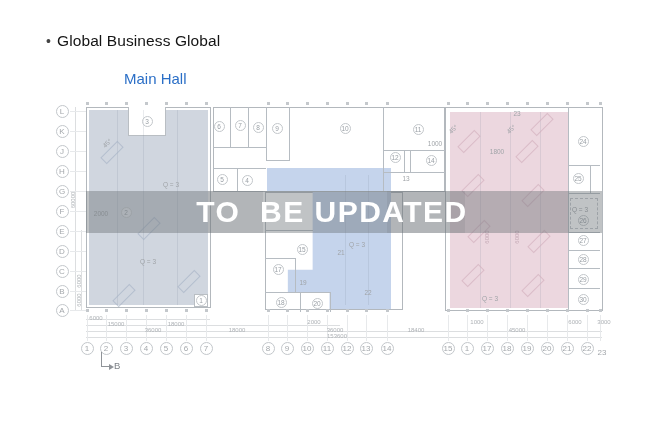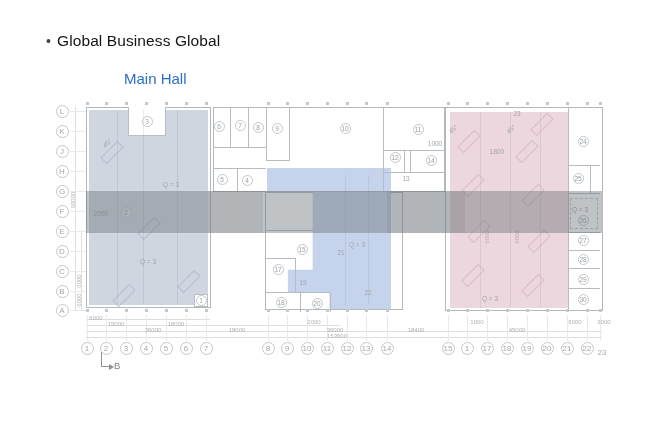--- a/index.html
+++ b/index.html
@@ -295,19 +295,20 @@
         <div class="dlbl" style="left: 237px; top: 327px;">18000</div>
         <div class="dlbl" style="left: 335px; top: 327px;">36000</div>
         <div class="dlbl" style="left: 416px; top: 327px;">18400</div>
         <div class="dlbl" style="left: 517px; top: 327px;">45000</div>
         <div class="dlbl" style="left: 337px; top: 333px;">153600</div>
       </div>
 
     <div class="band"></div>
     <div class="graybox graybox-a"></div>
     <div class="graybox graybox-b"></div>
+    <div class="watermark">TO  BE UPDATED</div>
 
     <div class="secmark-v"></div>
     <div class="secmark-h"></div>
     <div class="secmark-arrow"></div>
     <div class="secmark-label">B</div>
   </div>
 </div>
 
 </body></html>

